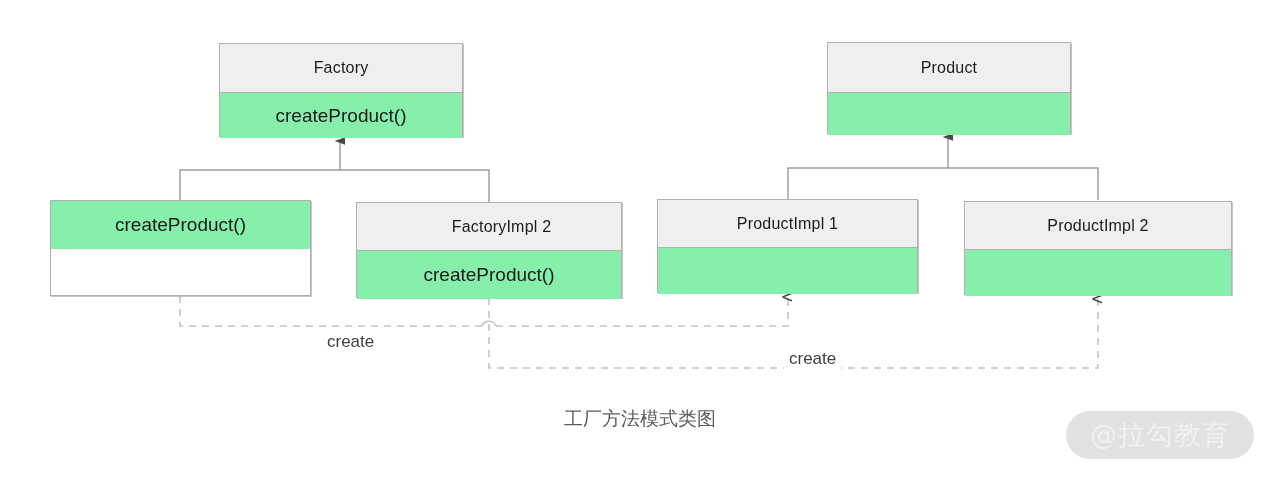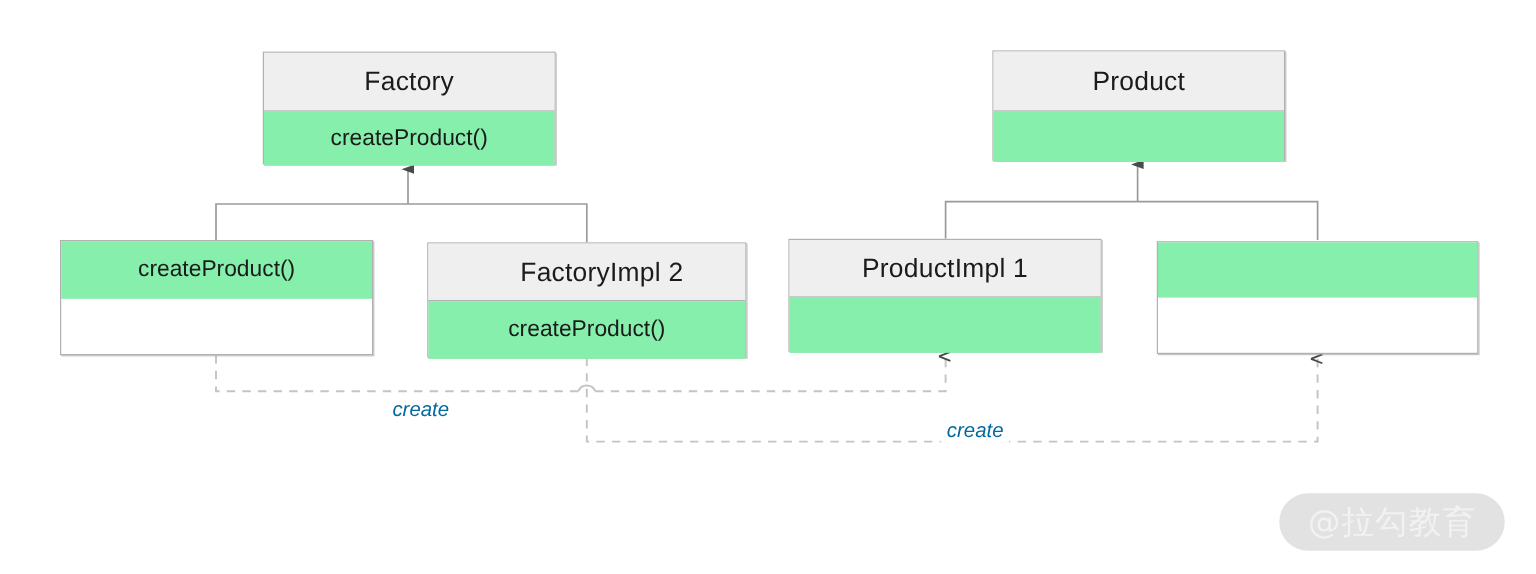--- a/index.html
+++ b/index.html
@@ -33,42 +33,41 @@
     box-shadow: 1px 1px 0 rgba(150,150,150,0.55);
   }
   .uml-header {
     box-sizing: border-box;
     background: #efefef;
     border-bottom: 1px solid #b0b0b0;
     display: flex;
     align-items: center;
     justify-content: center;
     color: #1b1b1b;
-    font-size: 22px;
+    font-size: 16px;
     letter-spacing: 0.2px;
   }
   .uml-body {
     box-sizing: border-box;
     background: #86efac;
     display: flex;
     align-items: center;
     justify-content: center;
     color: #1b1b1b;
     font-size: 19px;
   }
   .uml-body.empty { color: transparent; }
 
   .edge-label {
     position: absolute;
-    color: #0369a1;
+    color: #404040;
     font-size: 17px;
     background: #ffffff;
     padding: 0 5px;
     white-space: nowrap;
-    font-style: italic;
   }
   #caption {
     position: absolute;
     left: 0;
     top: 406px;
     width: 1280px;
     text-align: center;
     color: #5b5b5b;
     font-size: 19px;
     font-family: "DejaVu Sans", "Liberation Sans", sans-serif;
@@ -144,22 +143,24 @@
     <div class="uml-header" style="height:48px;padding-left:25px;">FactoryImpl 2</div>
     <div class="uml-body" style="height:48px;">createProduct()</div>
   </div>
 
   <div class="uml-class" style="left:657px; top:199px; width:261px; height:94px;">
     <div class="uml-header" style="height:48px;">ProductImpl 1</div>
     <div class="uml-body empty" style="height:46px;"></div>
   </div>
 
   <div class="uml-class" style="left:964px; top:201px; width:268px; height:94px;">
+    <div class="uml-header" style="height:48px;">ProductImpl 2</div>
     <div class="uml-body empty" style="height:46px;"></div>
   </div>
 
   <div class="edge-label" style="left:322px; top:332px;">create</div>
   <div class="edge-label" style="left:784px; top:349px;">create</div>
 
+  <div id="caption">工厂方法模式类图</div>
 
   <div id="watermark">@拉勾教育</div>
 
 </div>
 
 </body></html>

